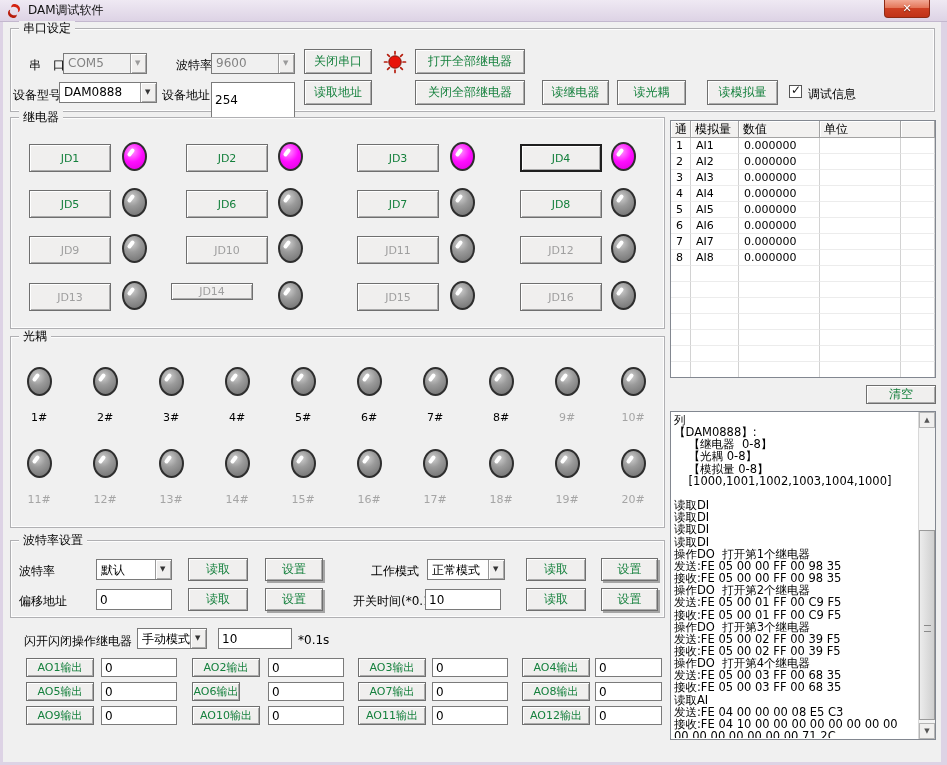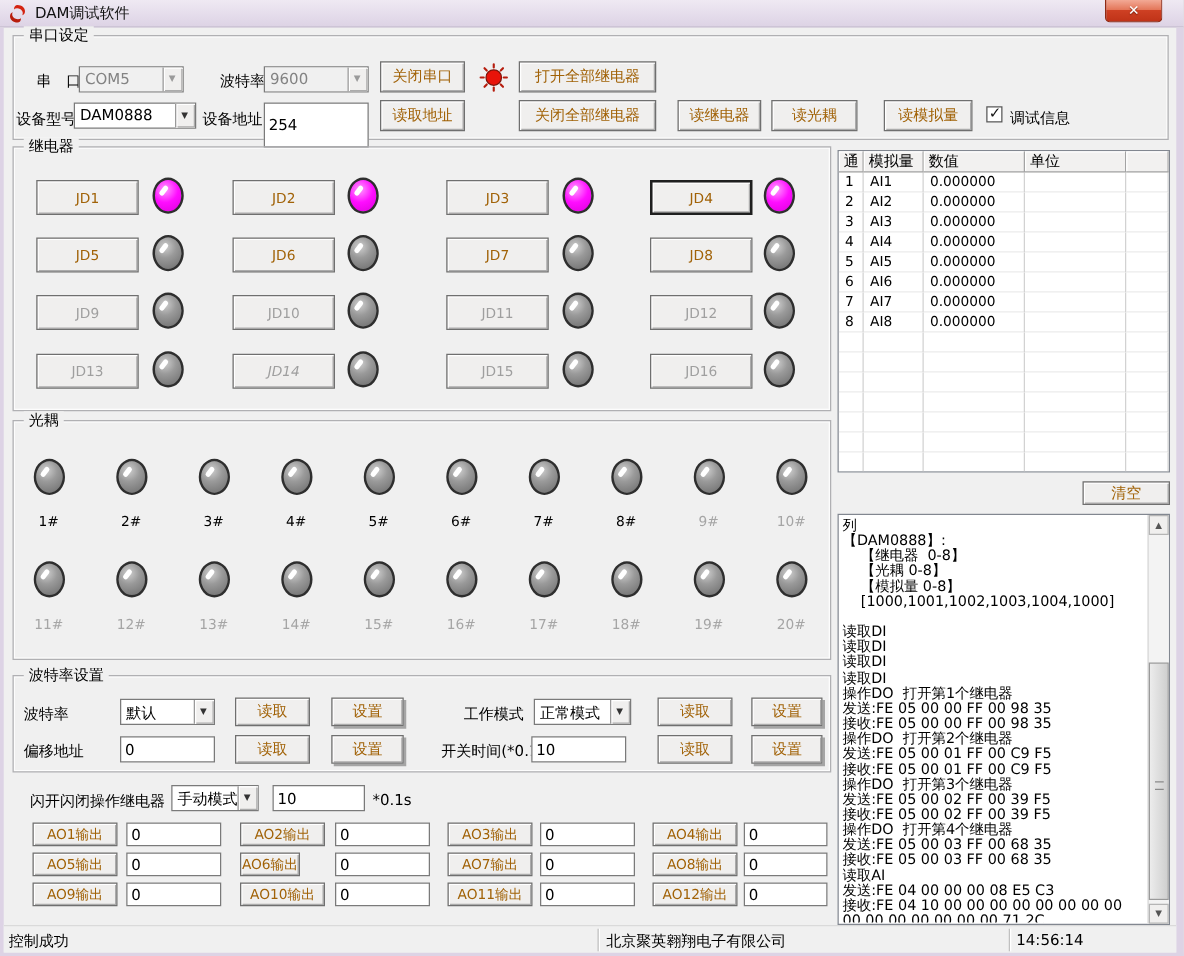--- a/index.html
+++ b/index.html
@@ -25,21 +25,21 @@
   .edge-b { left:0; bottom:0; width:947px; height:3px; }
 
   
   .group { position:absolute; border:1px solid #b0b0b3; box-shadow:inset 0 0 0 1px #fdfdfd; }
   .glabel { position:absolute; top:-8px; left:8px; background:#f0f0f0; padding:0 4px;
             font-size:12px; color:#000; line-height:14px; }
 
   
   .btn { position:absolute; background:#f0efee; border:1px solid #6f6f6f;
          box-shadow:inset 1px 1px 0 #ffffff, inset -1px -1px 0 #ababab;
-         font:12px "DejaVu Sans","Liberation Sans",sans-serif; color:#a16207;
+         font:12px "DejaVu Sans","Liberation Sans",sans-serif; color:#15803d;
          text-align:center; cursor:default; }
   .btn.sh { box-shadow:inset 1px 1px 0 #ffffff, inset -1px -1px 0 #ababab,
             2px 2px 0 rgba(90,90,90,.5); }
   .jd { font-size:11px; }
   .jd.off { color:#9f9f9f; }
   .jd.focus { border:2px solid #1f1f1f; }
   .tin { position:absolute; background:#fff; border:1px solid #7a7a7a; padding:1px 3px;
          font:12px "DejaVu Sans","Liberation Sans",sans-serif; color:#000; }
   .lbl { position:absolute; font-size:12px; color:#000; white-space:nowrap; }
   .combo { position:absolute; display:flex; border:1px solid #7a7a7a; background:#fff; height:21px; }
@@ -196,21 +196,21 @@
       <button class="btn jd off" style="left: 18px; top: 118px; width: 82px; height: 28px;">JD9</button>
       <span class="led" style="left: 111px; top: 116px;"></span>
       <button class="btn jd off" style="left: 175px; top: 118px; width: 82px; height: 28px;">JD10</button>
       <span class="led" style="left: 267px; top: 116px;"></span>
       <button class="btn jd off" style="left: 346px; top: 118px; width: 82px; height: 28px;">JD11</button>
       <span class="led" style="left: 439px; top: 116px;"></span>
       <button class="btn jd off" style="left: 509px; top: 118px; width: 82px; height: 28px;">JD12</button>
       <span class="led" style="left: 600px; top: 116px;"></span>
       <button class="btn jd off" style="left: 18px; top: 165px; width: 82px; height: 28px;">JD13</button>
       <span class="led" style="left: 111px; top: 163px;"></span>
-      <button class="btn jd off" style="left: 175px; top: 165px; width: 82px; height: 28px; font-style: italic;">JD14</button>
+      <button class="btn jd off" style="left: 160px; top: 165px; width: 82px; height: 17px;">JD14</button>
       <span class="led" style="left: 267px; top: 163px;"></span>
       <button class="btn jd off" style="left: 346px; top: 165px; width: 82px; height: 28px;">JD15</button>
       <span class="led" style="left: 439px; top: 163px;"></span>
       <button class="btn jd off" style="left: 509px; top: 165px; width: 82px; height: 28px;">JD16</button>
       <span class="led" style="left: 600px; top: 163px;"></span>
     </div>
 
   <div class="tableouter">
     <div class="thead">
       <span class="hcell w0">通</span>
@@ -469,21 +469,14 @@
       <button class="btn" style="left: 26px; top: 706px; width: 68px; height: 19px; font-size: 11px;">AO9输出</button>
       <input class="tin" value="0" style="left: 101px; top: 706px; width: 76px; height: 19px;">
       <button class="btn" style="left: 192px; top: 706px; width: 68px; height: 19px; font-size: 11px;">AO10输出</button>
       <input class="tin" value="0" style="left: 268px; top: 706px; width: 76px; height: 19px;">
       <button class="btn" style="left: 358px; top: 706px; width: 68px; height: 19px; font-size: 11px;">AO11输出</button>
       <input class="tin" value="0" style="left: 432px; top: 706px; width: 76px; height: 19px;">
       <button class="btn" style="left: 522px; top: 706px; width: 68px; height: 19px; font-size: 11px;">AO12输出</button>
       <input class="tin" value="0" style="left: 595px; top: 706px; width: 67px; height: 19px;">
     </div>
 
-  <div class="statusbar">
-    <span style="position:absolute;left:4px;top:4px">控制成功</span>
-    <span class="sdiv" style="left:475px"></span>
-    <span style="position:absolute;left:482px;top:4px">北京聚英翱翔电子有限公司</span>
-    <span class="sdiv" style="left:804px"></span>
-    <span style="position:absolute;left:810px;top:4px">14:56:14</span>
-  </div>
 
 </div>
 
 </body></html>

